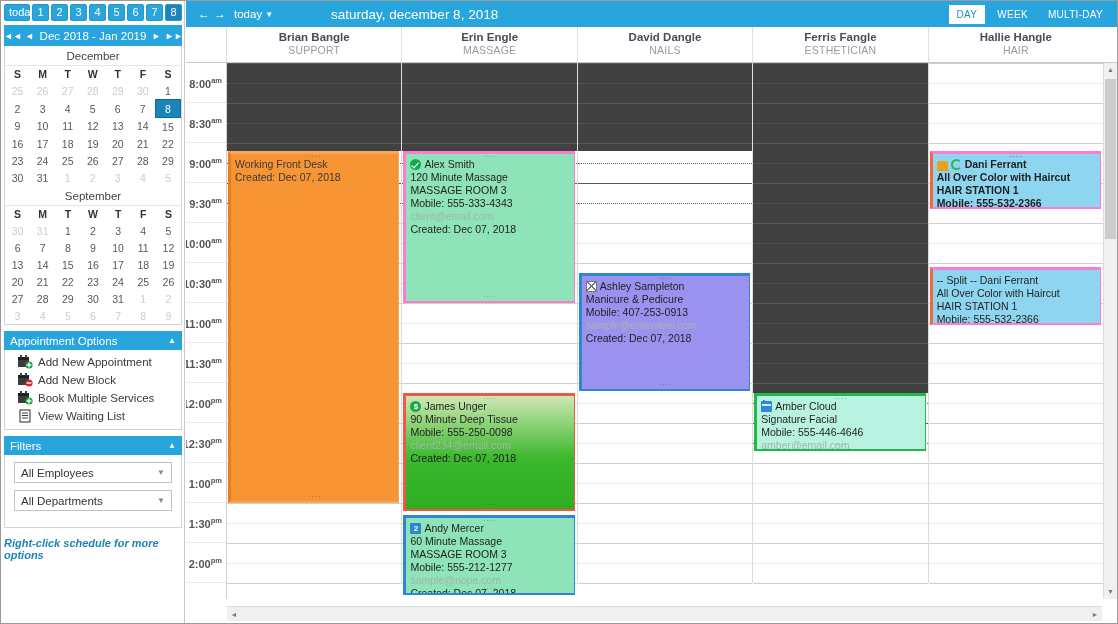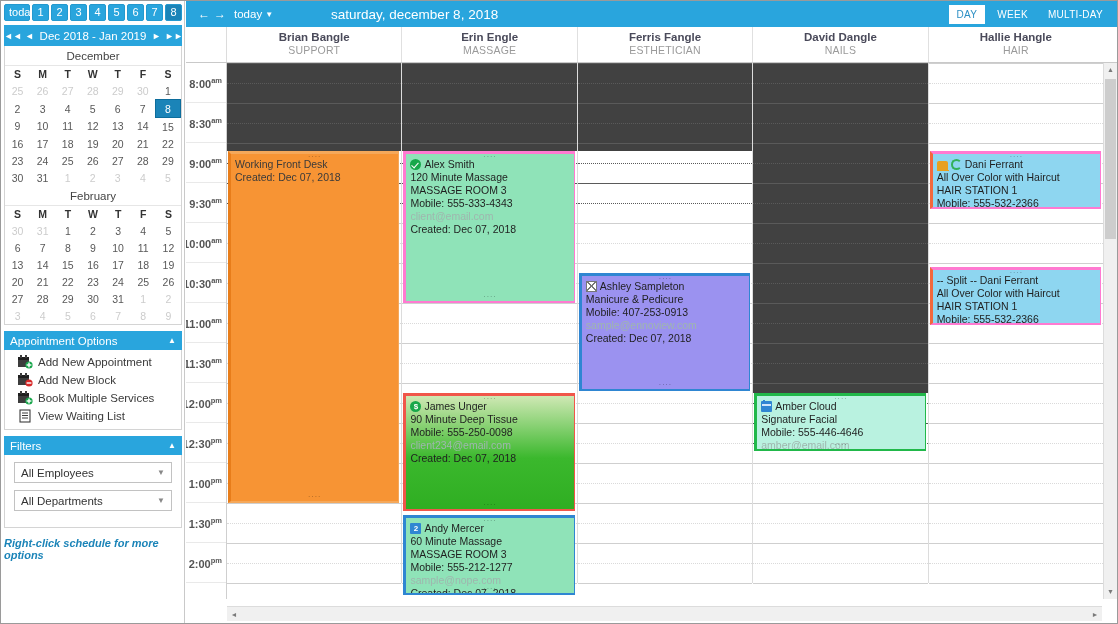--- a/index.html
+++ b/index.html
@@ -458,21 +458,21 @@
               <td class="">30</td>
               <td class="">31</td>
               <td class="mute">1</td>
               <td class="mute">2</td>
               <td class="mute">3</td>
               <td class="mute">4</td>
               <td class="mute">5</td>
             </tr>
           </tbody>
         </table>
-        <div class="cal-month-name">February</div>
+        <div class="cal-month-name">September</div>
         <table class="cal">
           <tbody>
             <tr>
               <th>S</th>
               <th>M</th>
               <th>T</th>
               <th>W</th>
               <th>T</th>
               <th>F</th>
               <th>S</th>
@@ -623,26 +623,26 @@
       <div id="chs" style="display:flex;flex:1">
           <div class="ch">
             <div class="nm">Brian Bangle</div>
             <div class="dp">SUPPORT</div>
           </div>
           <div class="ch">
             <div class="nm">Erin Engle</div>
             <div class="dp">MASSAGE</div>
           </div>
           <div class="ch">
+            <div class="nm">David Dangle</div>
+            <div class="dp">NAILS</div>
+          </div>
+          <div class="ch">
             <div class="nm">Ferris Fangle</div>
             <div class="dp">ESTHETICIAN</div>
-          </div>
-          <div class="ch">
-            <div class="nm">David Dangle</div>
-            <div class="dp">NAILS</div>
           </div>
           <div class="ch">
             <div class="nm">Hallie Hangle</div>
             <div class="dp">HAIR</div>
           </div>
         </div>
       <div class="sbpad"></div>
     </div>
 
     <div class="gridwrap">
@@ -956,21 +956,21 @@
             <div class="hr-q" style="top: 340px;"></div>
             <div class="hr-h" style="top: 360px;"></div>
             <div class="hr-q" style="top: 380px;"></div>
             <div class="hr-h" style="top: 400px;"></div>
             <div class="hr-q" style="top: 420px;"></div>
             <div class="hr-h" style="top: 440px;"></div>
             <div class="hr-q" style="top: 460px;"></div>
             <div class="hr-h" style="top: 480px;"></div>
             <div class="hr-q" style="top: 500px;"></div>
             <div class="hr-h" style="top: 520px;"></div>
-            <div class="appt" style="top: 88px; height: 58px; background-color: rgb(142, 214, 240); border-width: 3px 1px 2px 3px; border-style: solid; border-color: rgb(255, 122, 209) rgb(255, 122, 209) rgb(255, 122, 209) rgb(242, 104, 60); color: rgb(31, 31, 31);">
+            <div class="appt" style="top: 88px; height: 58px; background-color: rgb(142, 214, 240); border-width: 3px 1px 2px 3px; border-style: solid; border-color: rgb(255, 122, 209) rgb(255, 122, 209) rgb(255, 122, 209) rgb(242, 104, 60); color: rgb(31, 31, 31); font-weight: bold;">
               <div class="grip top">····</div>
               <div class="body">
                 <div class="ln title">
                   <span class="ic ic-bell"></span>
                   <span class="ic ic-recur"></span>
                   <span>Dani Ferrant</span>
                 </div>
                 <div class="ln">All Over Color with Haircut</div>
                 <div class="ln">HAIR STATION 1</div>
                 <div class="ln">Mobile: 555-532-2366</div>

